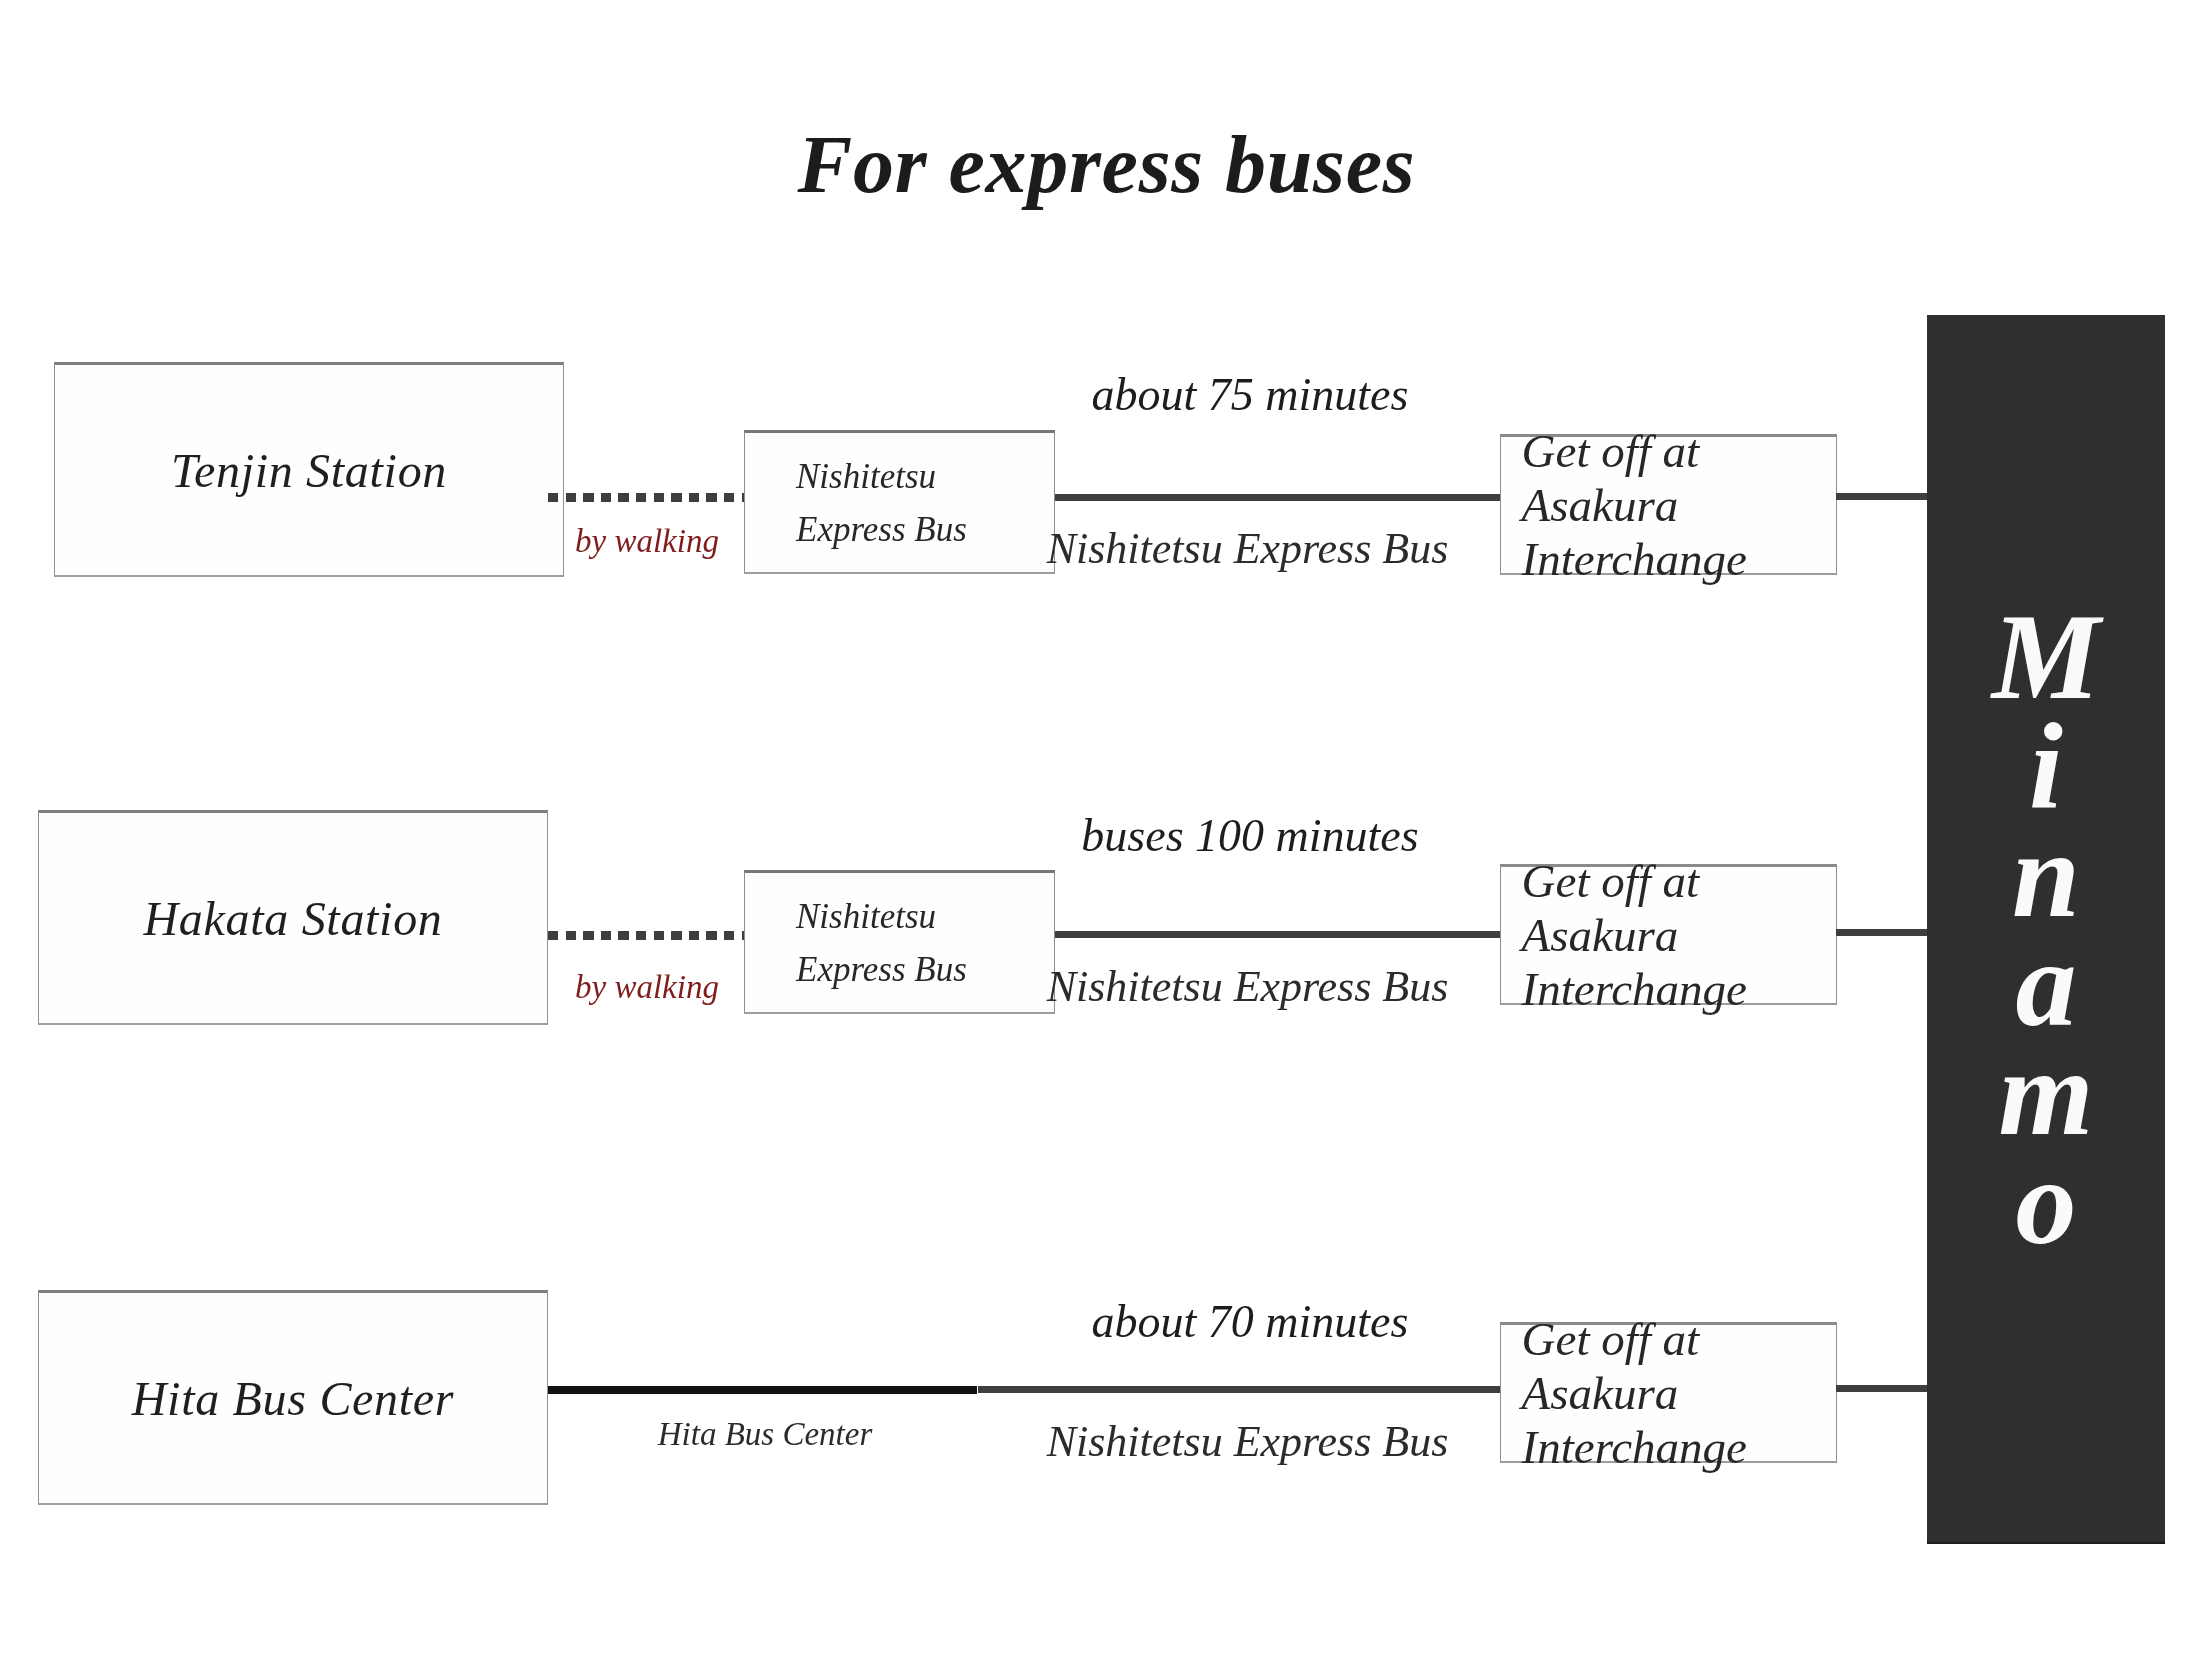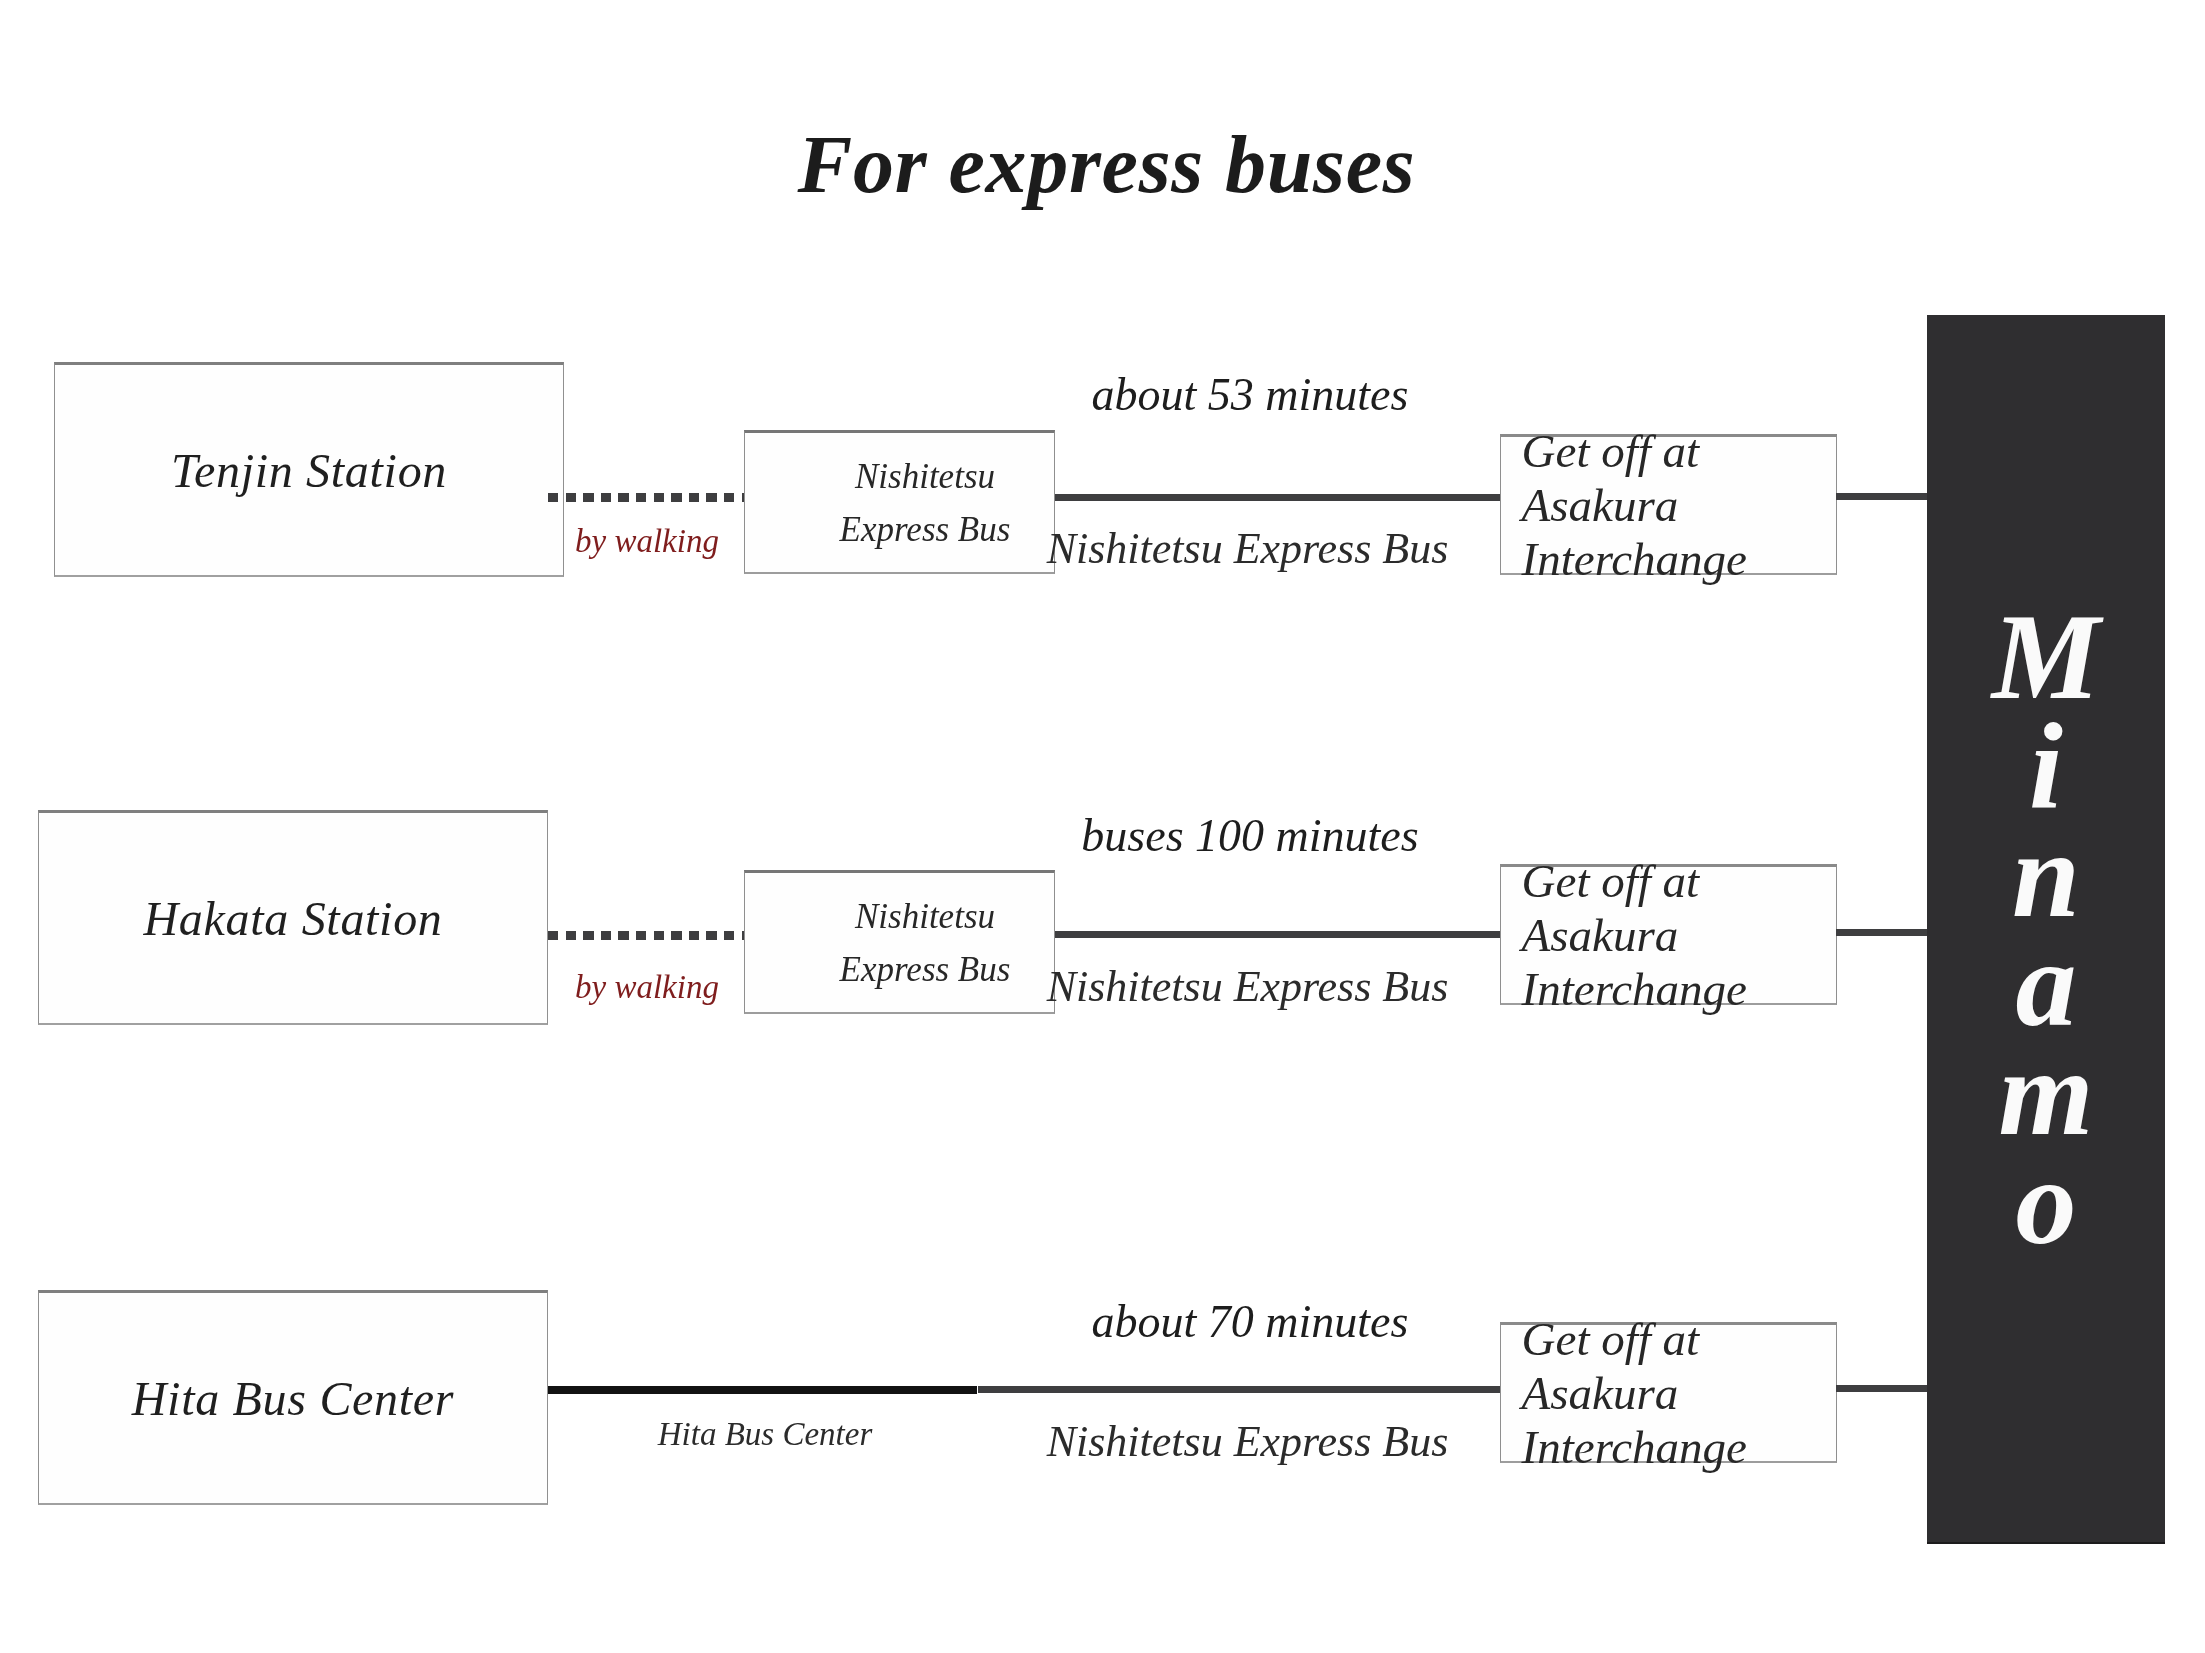--- a/index.html
+++ b/index.html
@@ -18,21 +18,20 @@
     left:38px;width:510px;height:215px;background:#fefefe;
     border:1.5px solid #909090;border-top:3.7px solid #7f7f7f;border-bottom:2.2px solid #a0a0a0;
     display:flex;align-items:center;justify-content:center;box-sizing:border-box;
   }
   .station-box .station-name{font-size:48px;color:#1f1f1f;letter-spacing:0.7px;white-space:nowrap;}
   .bus-box{
     left:744px;width:311px;height:144px;background:#fefefe;
     border:1.5px solid #8f8f8f;border-top:3.7px solid #767676;border-bottom:2.2px solid #9d9d9d;
     display:flex;flex-direction:column;justify-content:center;box-sizing:border-box;
     padding-left:51px;
-    text-align:center;
   }
   .bus-box span{font-size:35px;line-height:53px;color:#272727;}
   .dropoff-box{
     left:1500px;width:337px;height:141px;background:#fefefe;
     border:1.5px solid #8f8f8f;border-top:3.7px solid #8a8a8a;border-bottom:2.2px solid #9d9d9d;
     display:flex;flex-direction:column;justify-content:center;box-sizing:border-box;
     padding-left:20.6px;
   }
   .dropoff-box span{font-size:47px;line-height:54px;color:#272727;}
   
@@ -78,21 +77,21 @@
 
 <div class="abs station-box r1">
   <span class="station-name">Tenjin Station</span>
 </div>
 <div class="abs dash-line r1"></div>
 <div class="abs walk-label r1">by walking</div>
 <div class="abs bus-box r1">
   <span>Nishitetsu</span>
   <span>Express Bus</span>
 </div>
-<div class="abs duration r1">about 53 minutes</div>
+<div class="abs duration r1">about 75 minutes</div>
 <div class="abs solid-line seg2 r1"></div>
 <div class="abs seg-label r1">Nishitetsu Express Bus</div>
 <div class="abs dropoff-box r1">
   <span>Get off at Asakura</span>
   <span>Interchange</span>
 </div>
 <div class="abs solid-line seg3 r1"></div>
 
 <div class="abs station-box r2">
   <span class="station-name">Hakata Station</span>

